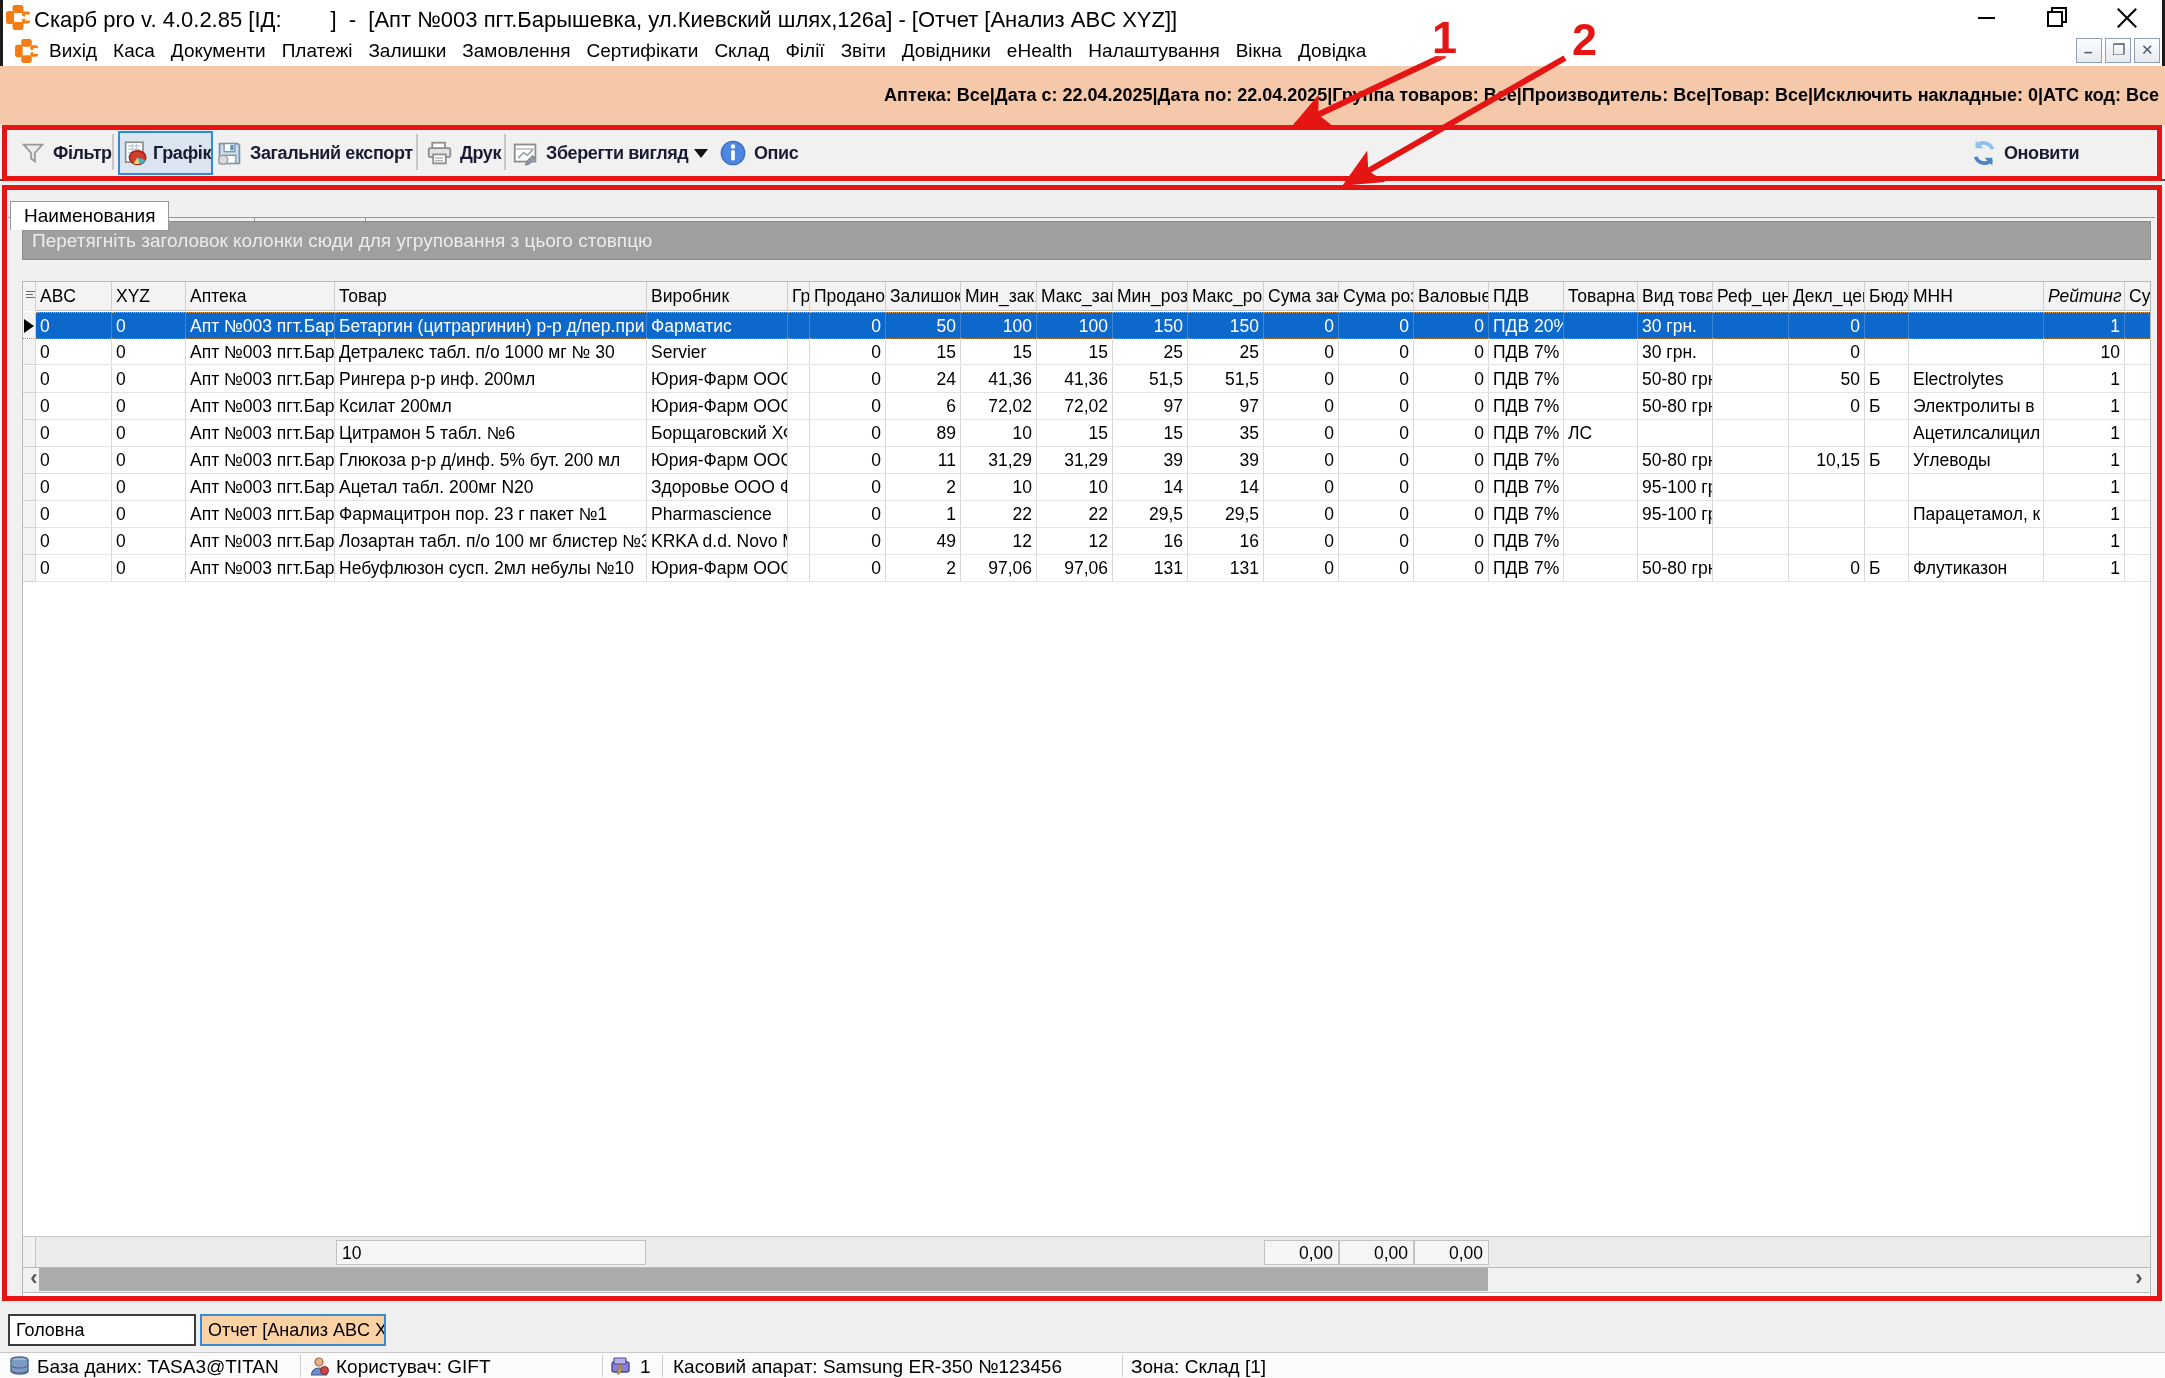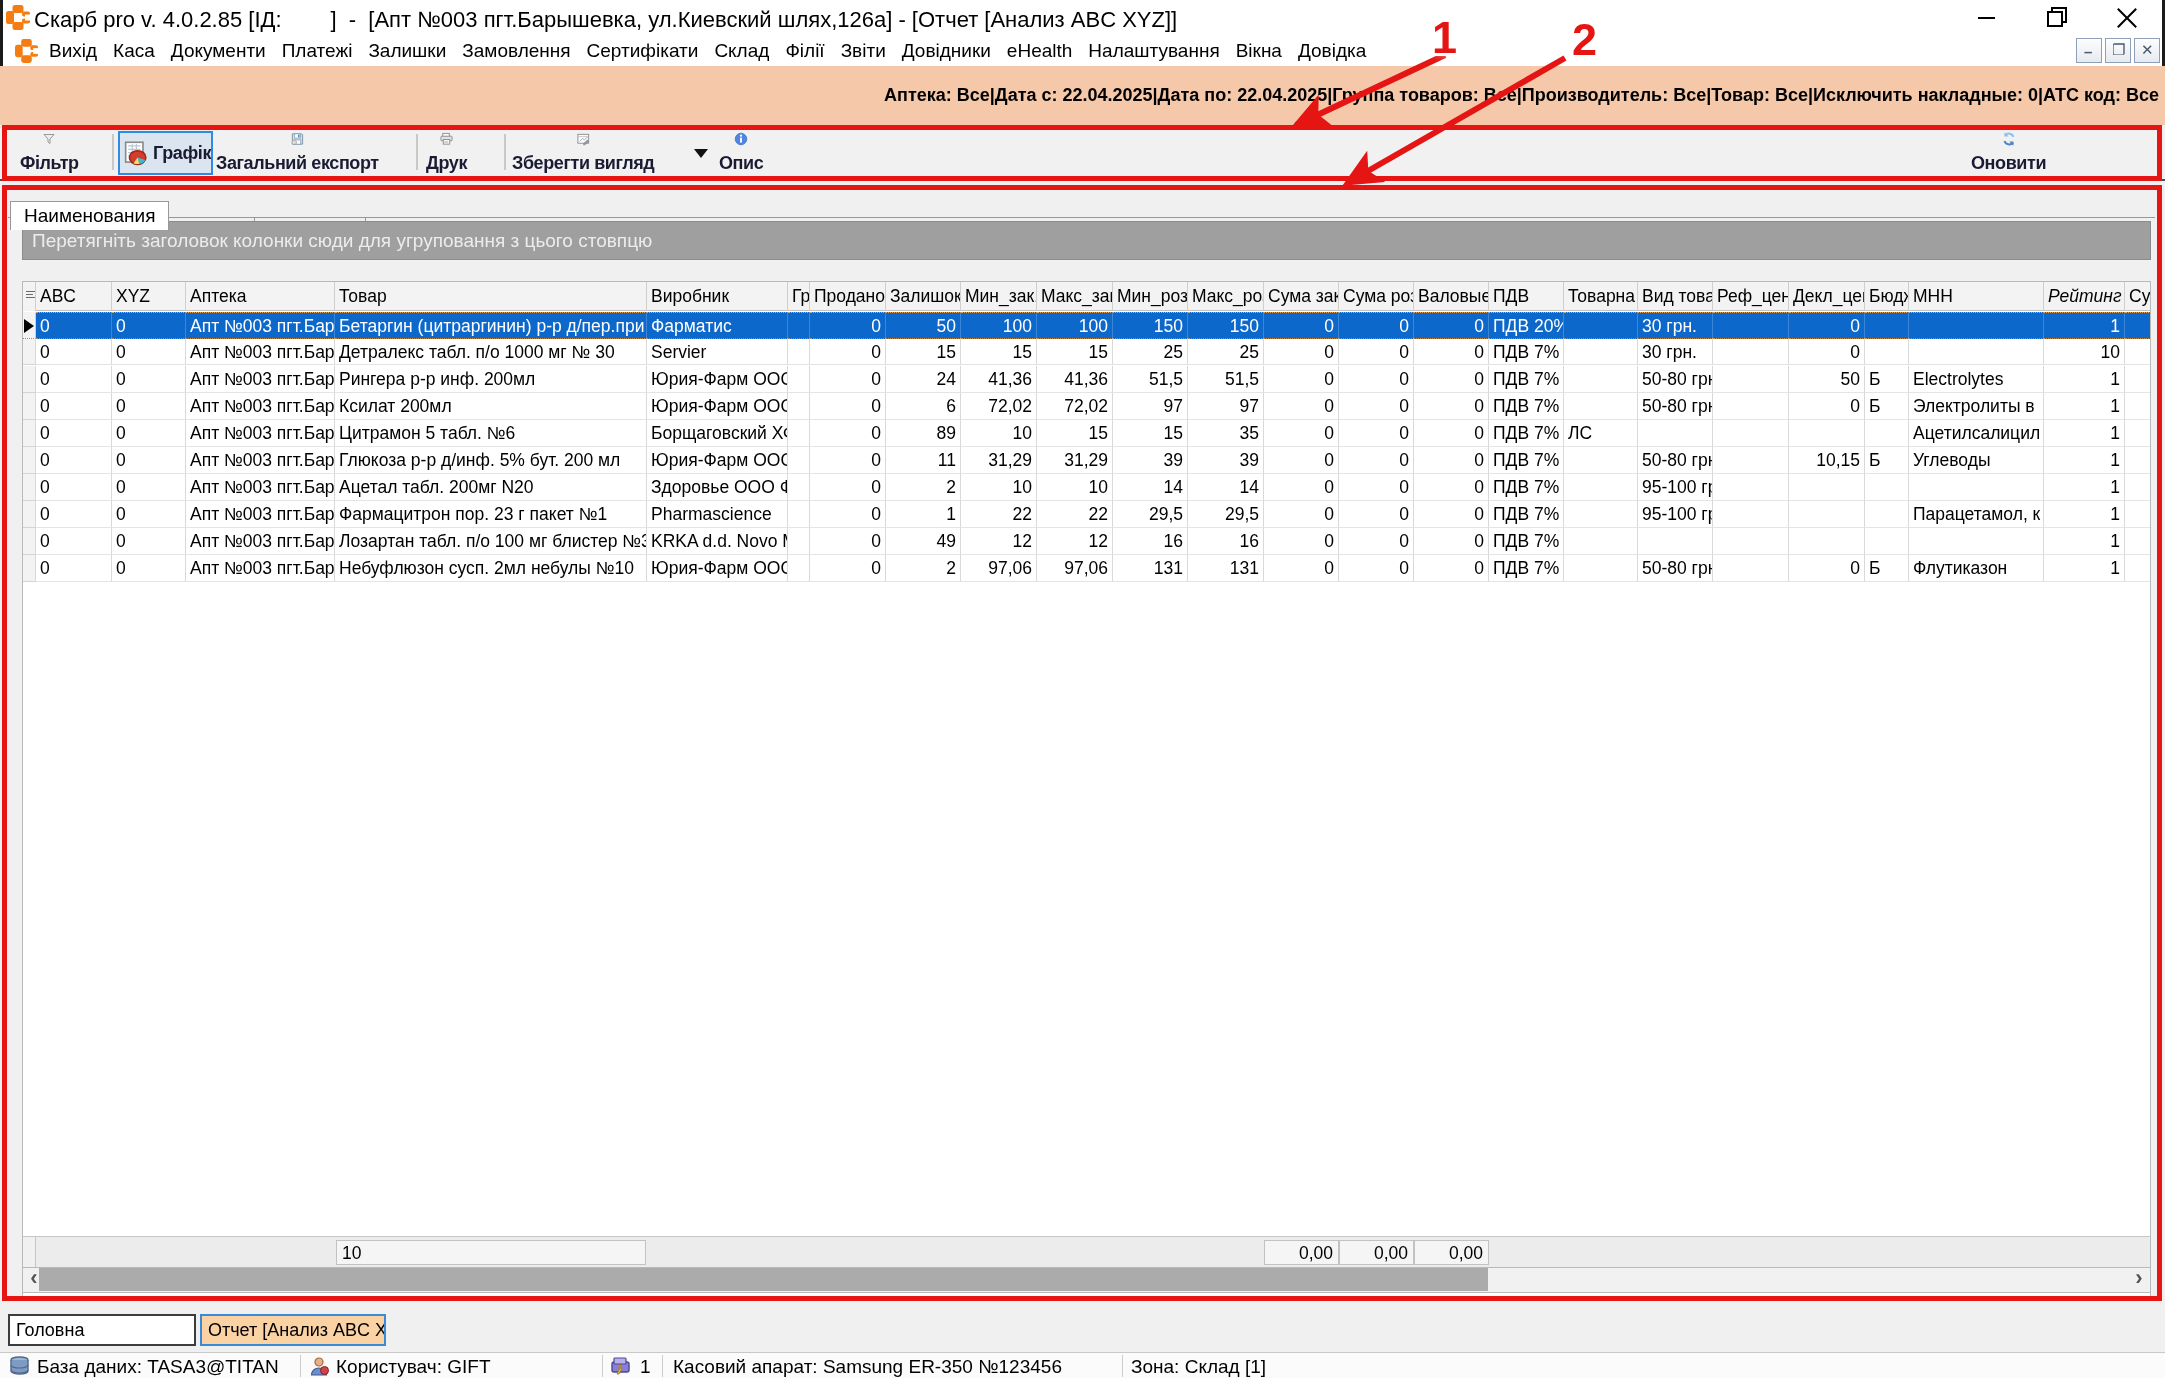--- a/index.html
+++ b/index.html
@@ -34,21 +34,21 @@
   .mdi-rest span { left:6px; top:2px; }
   .mdi-close span{ left:6px; top:2px; }
 
   
   .reportheader { left:0; top:66px; width:2165px; height:59px; background:#f5c8a9; }
   .reportheader .bigtitle { position:absolute; left:12px; top:4px; font-size:48px; font-weight:bold; color:#000; white-space:nowrap; }
   .reportheader .filters { position:absolute; right:6px; top:19px; font-size:18px; font-weight:bold; color:#000; white-space:nowrap; }
 
   
   .toolstrip { left:0; top:125px; width:2165px; height:56px; background:#f1f1f1; border-bottom:2px solid #4d4d4d; }
-  .tool-item { position:absolute; top:7px; height:42px; display:flex; align-items:center; gap:7px; font-size:18px; font-weight:600; letter-spacing:-0.4px; color:#1a1a33; white-space:nowrap;flex-direction:column; }
+  .tool-item { position:absolute; top:7px; height:42px; display:flex; align-items:center; gap:7px; font-size:18px; font-weight:600; letter-spacing:-0.4px; color:#1a1a33; white-space:nowrap; }
   .tool-sep { position:absolute; top:9px; width:2px; height:36px; background:#c9c9c9; }
   .chart-btn { position:absolute; left:118px; top:6px; width:95px; height:44px; border:2px solid #2e8be4; background:#dbe5ef; display:flex; align-items:center; padding-left:4px; gap:6px; font-size:18px; font-weight:600; letter-spacing:-0.4px; color:#1a1a33; }
   .drop-arrow { width:0; height:0; border-left:7px solid transparent; border-right:7px solid transparent; border-top:9px solid #111; }
 
   
   .workarea { left:0; top:181px; width:2165px; height:1120px; background:#f0f0f0; }
   .tabstrip { position:absolute; left:8px; top:8px; right:10px; height:29px; }
   .tabstrip .strip-line { position:absolute; left:0; right:0; bottom:0; height:1px; background:#989898; }
   .tabrow { position:absolute; left:2px; top:12px; display:flex; }
   .tab { position:relative; margin-top:16px; height:26px; background:#f0f0f0; border:1px solid #989898; border-left:none; font-size:19px; color:#000; display:flex; align-items:center; justify-content:center; padding:0 13px; white-space:nowrap; }

